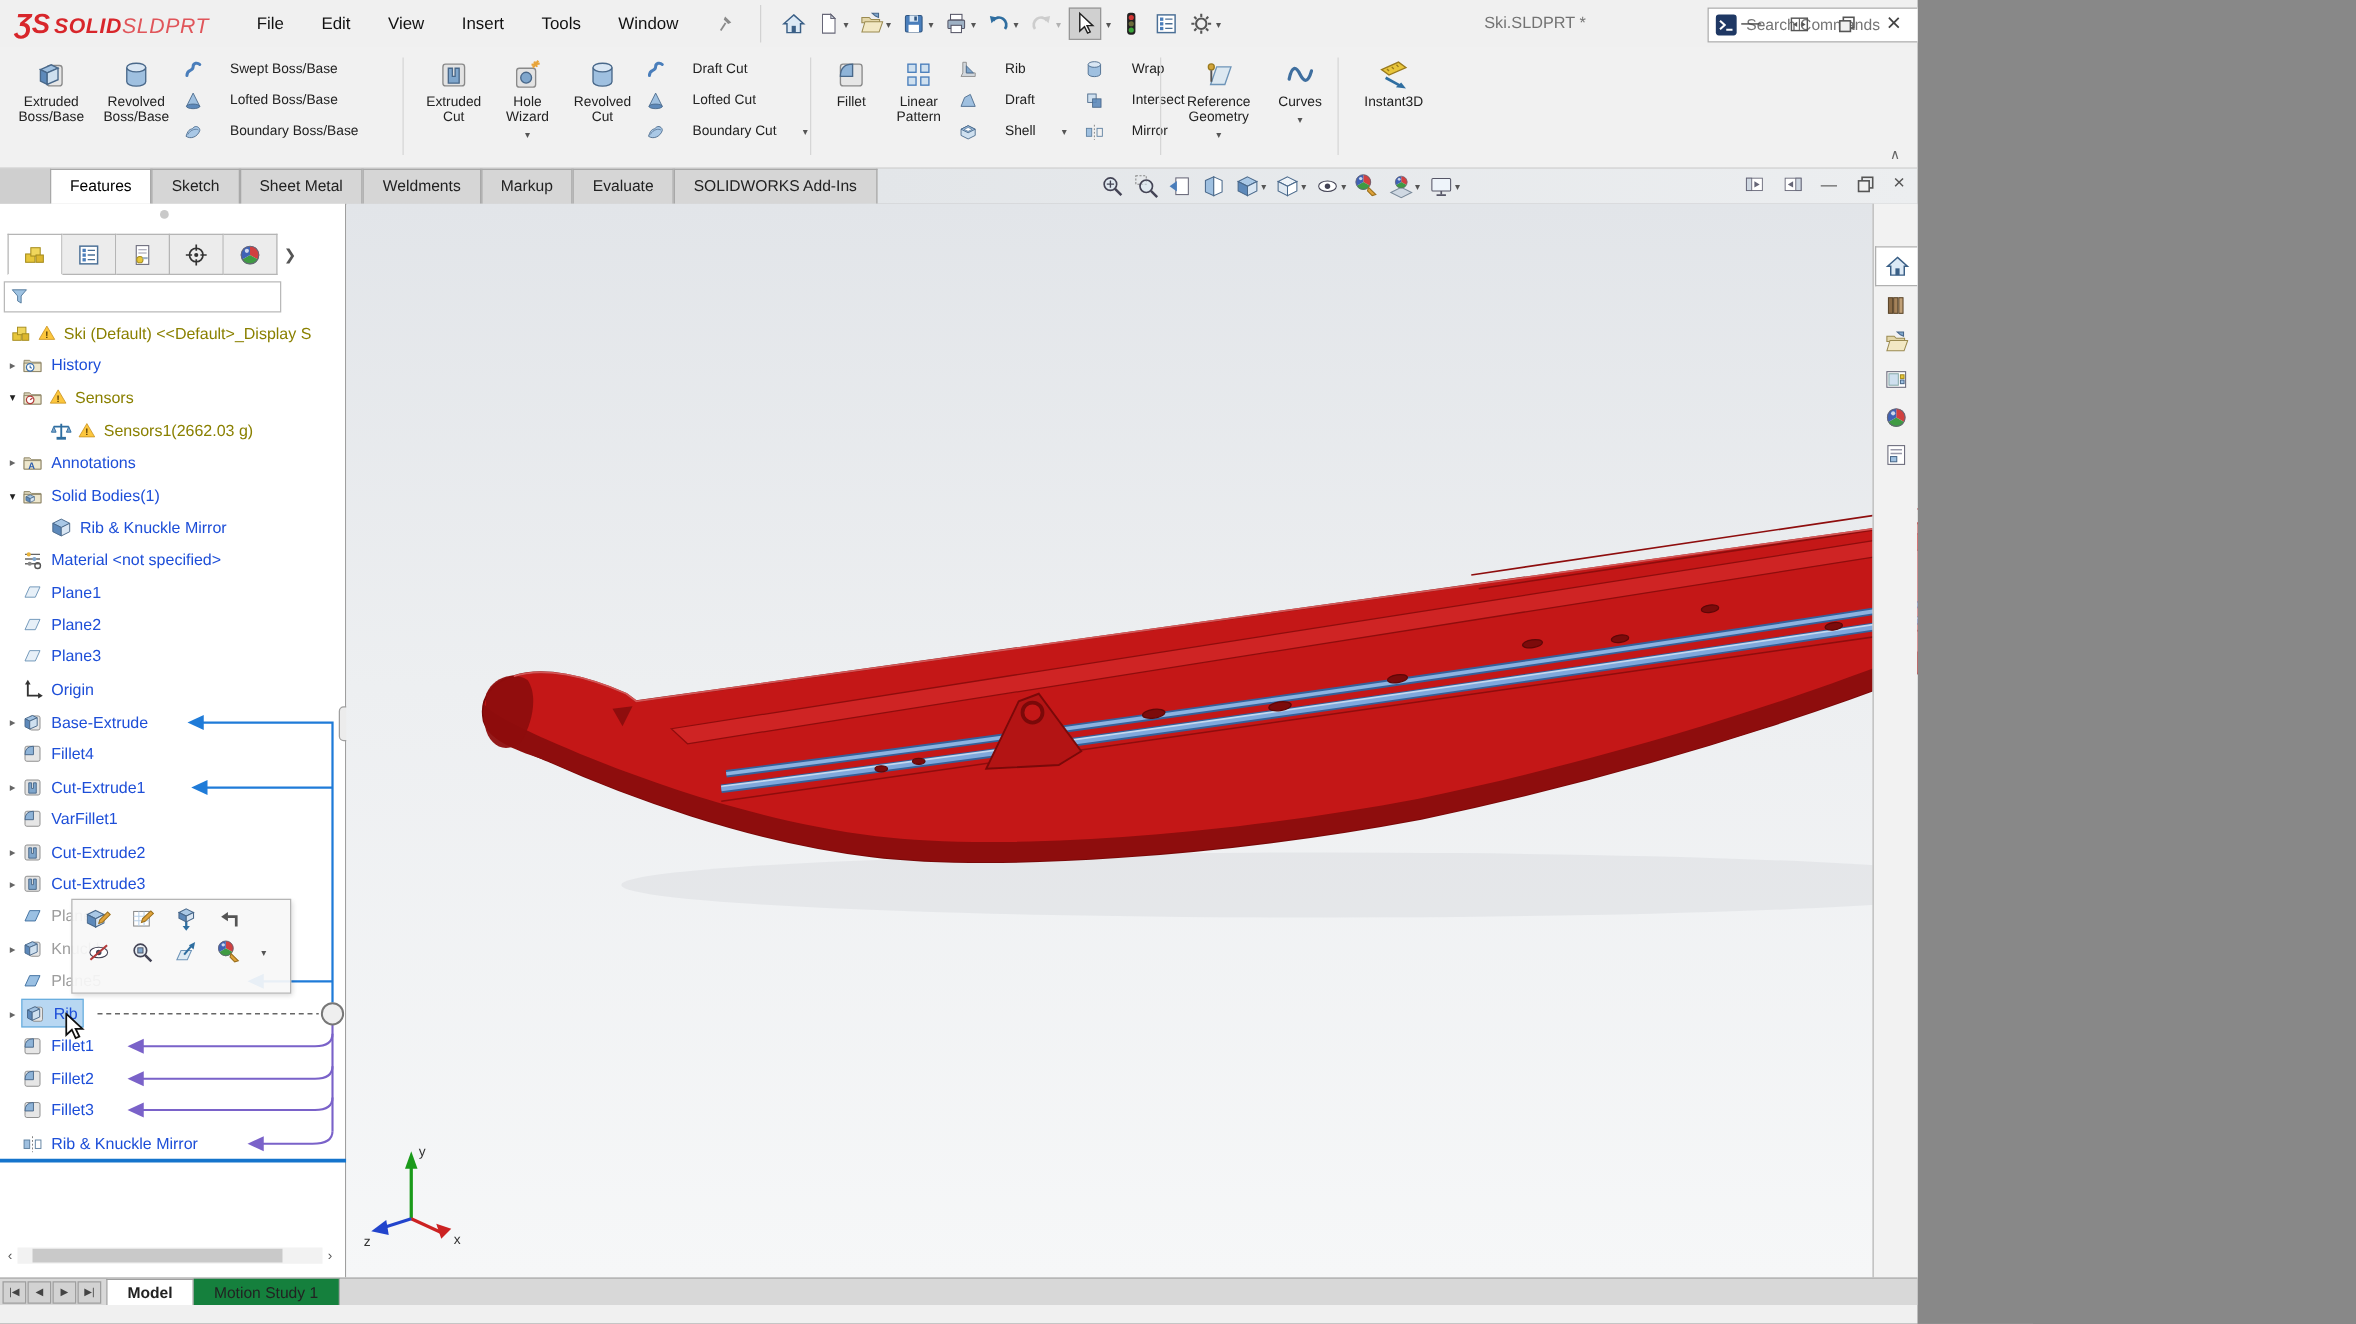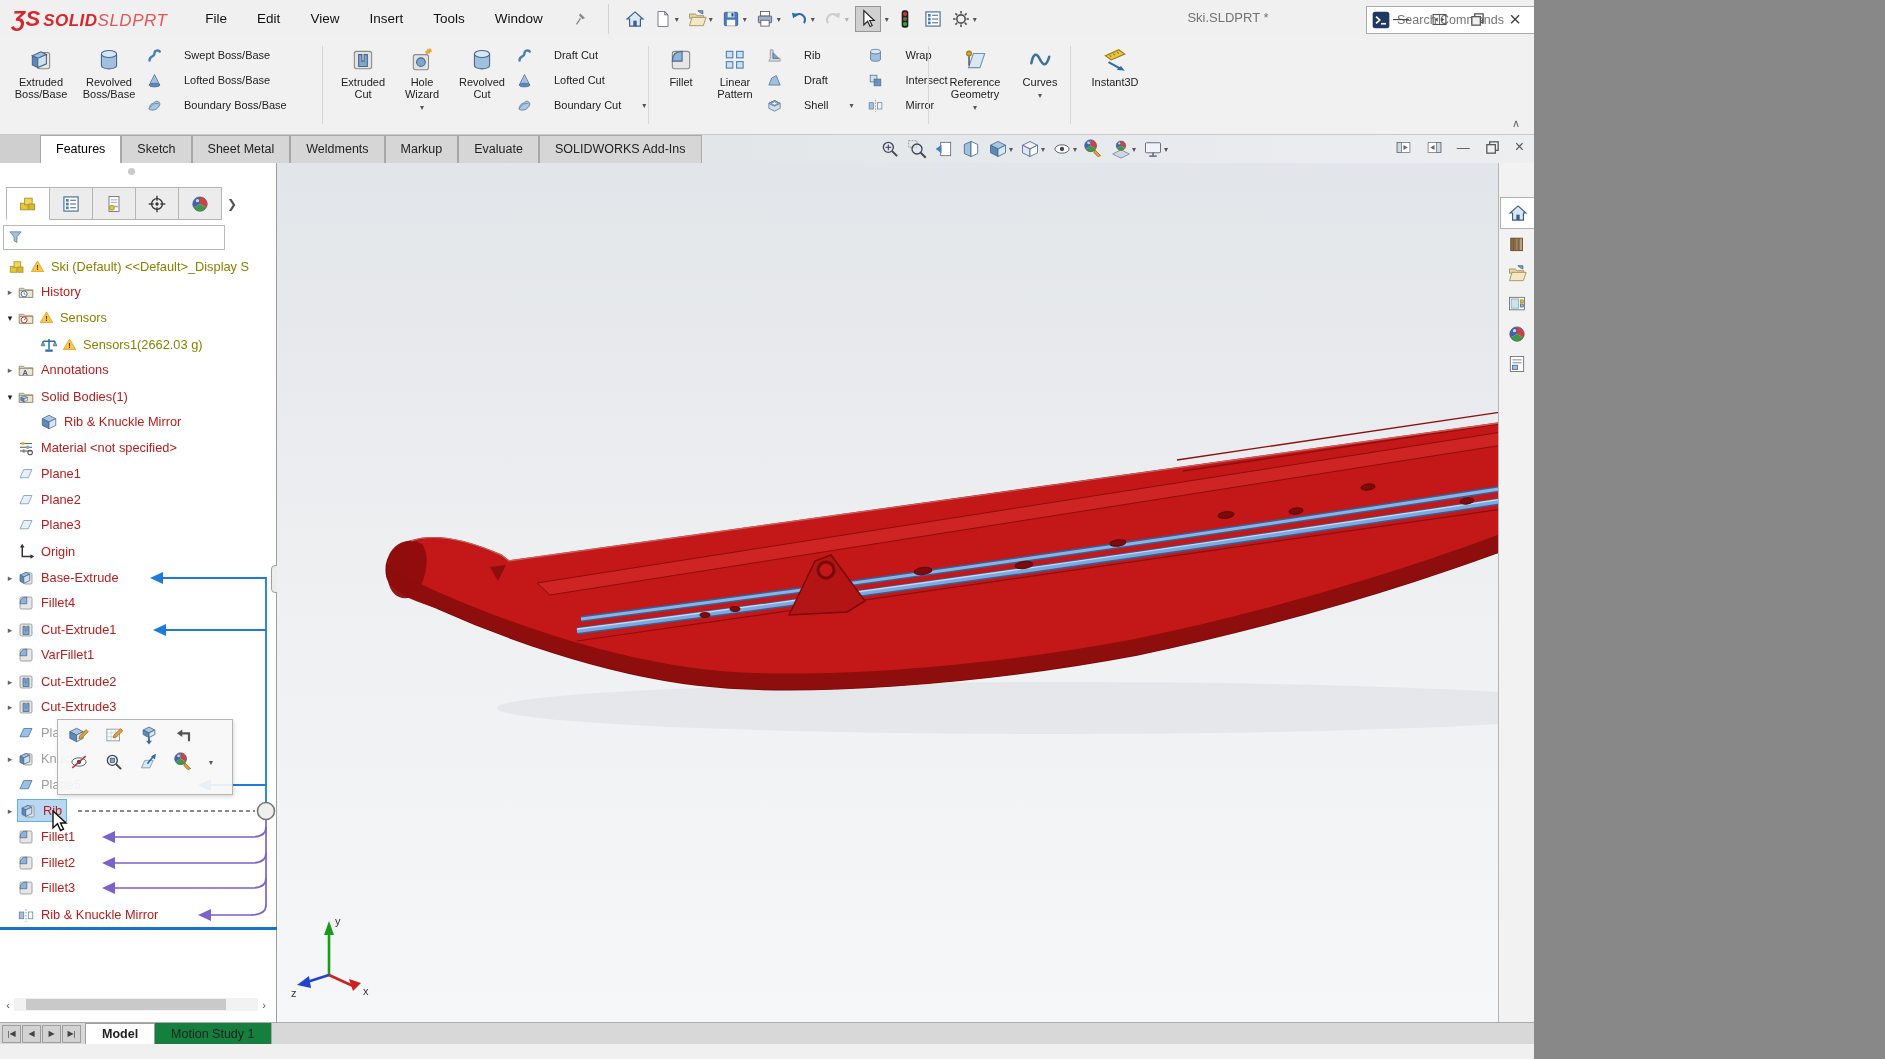--- a/index.html
+++ b/index.html
@@ -53,21 +53,21 @@
   .ptab{width:42px;display:flex;align-items:center;justify-content:center;background:#ececec;border:1px solid #b5b5b5;border-left:none;}
   .ptab:first-child{border-left:1px solid #b5b5b5;background:#fff;border-bottom:1px solid #fff;}
   .ptab-more{width:20px;display:flex;align-items:center;justify-content:center;color:#555;font-size:12px;}
   .filterbox{position:absolute;left:3px;top:62px;width:222px;height:25px;border:1px solid #b9b9b9;background:#fff;display:flex;align-items:center;padding:0 3px;gap:4px;box-sizing:border-box;}
   .filterbox input{border:none;outline:none;flex:1;min-width:0;font-size:12px;}
   .trow{position:absolute;left:0;width:277px;height:25px;display:flex;align-items:center;white-space:nowrap;overflow:hidden;font-size:12.8px;}
   .trow .exp{width:14px;text-align:center;font-size:9px;color:#666;flex:0 0 14px;margin-left:3px;}
   .trow .exp.open{color:#222;}
   .trow .sp{flex:0 0 17px;}
   .trow .sp2{flex:0 0 40px;}
-  .tl{margin-left:6px;color:#b91c1c;}
+  .tl{margin-left:6px;color:#1d4ed8;}
   .olive{color:#8a8000;}
   .dimtx{color:#9d9d9d;}
   .selwrap{display:flex;align-items:center;background:#b8d7f2;border:1px solid #6aaede;padding:0 4px 0 1px;height:21px;}
   .ti{width:18px;height:18px;flex:0 0 18px;}
   .warn14{width:15px;height:15px;flex:0 0 15px;margin-left:4px;}
   #rollback{position:absolute;left:0;top:764px;width:277px;height:3px;background:#1574cc;}
   #panel-hscroll{position:absolute;left:2px;top:834px;width:268px;height:15px;display:flex;align-items:center;color:#555;}
   #panel-hscroll .harrow{width:12px;text-align:center;font-size:11px;}
   #panel-hscroll .htrack{flex:1;height:13px;background:#f2f2f2;position:relative;}
   #panel-hscroll .hthumb{position:absolute;left:12px;top:1px;width:200px;height:11px;background:#c9c9c9;}

